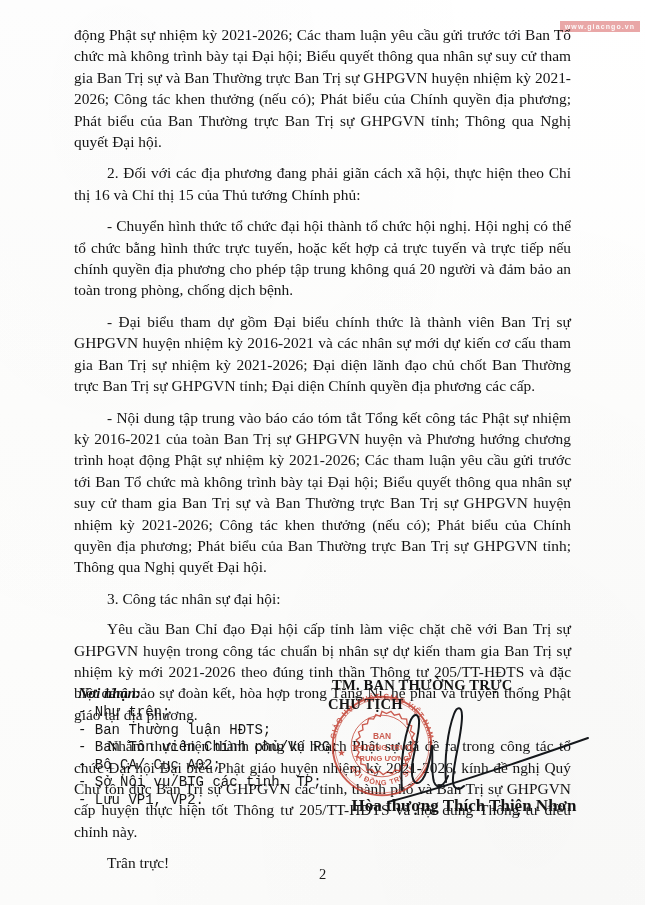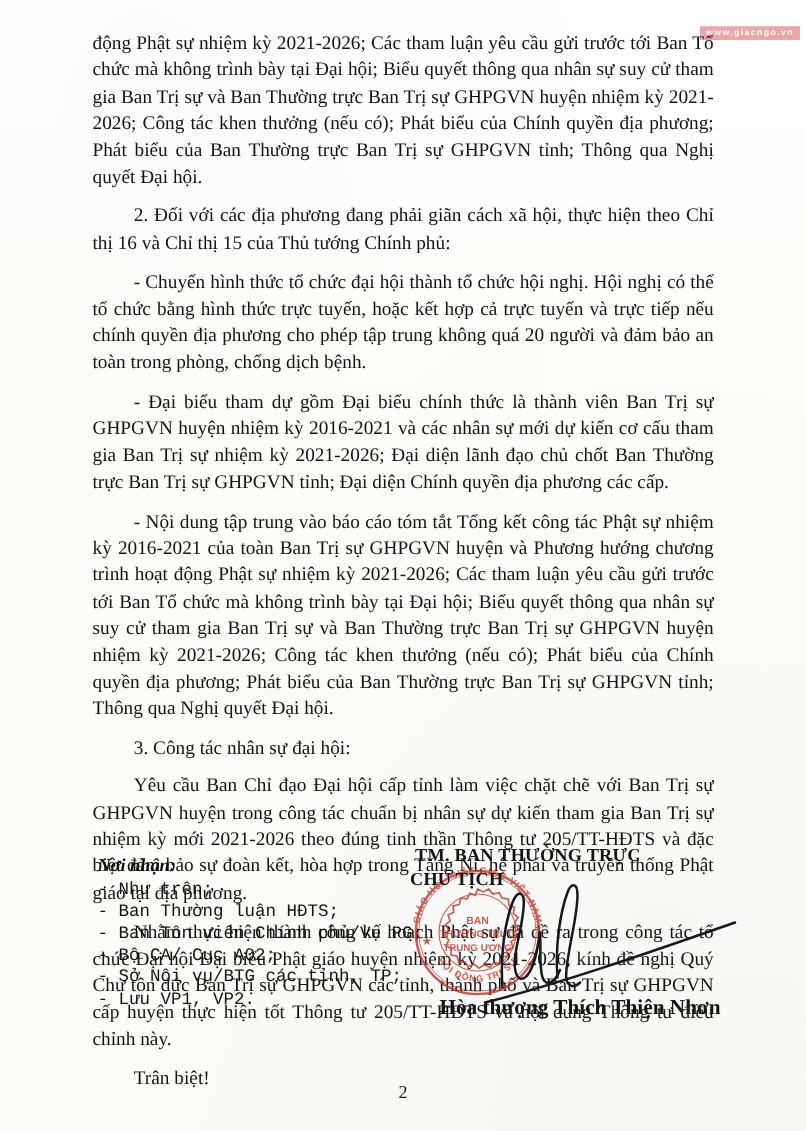--- a/index.html
+++ b/index.html
@@ -185,21 +185,21 @@
     <p class="para indent">- Đại biểu tham dự gồm Đại biểu chính thức là thành viên Ban Trị sự GHPGVN huyện nhiệm kỳ 2016-2021 và các nhân sự mới dự kiến cơ cấu tham gia Ban Trị sự nhiệm kỳ 2021-2026; Đại diện lãnh đạo chủ chốt Ban Thường trực Ban Trị sự GHPGVN tỉnh; Đại diện Chính quyền địa phương các cấp.</p>
     <div class="gap-md"></div>
     <p class="para indent">- Nội dung tập trung vào báo cáo tóm tắt Tổng kết công tác Phật sự nhiệm kỳ 2016-2021 của toàn Ban Trị sự GHPGVN huyện và Phương hướng chương trình hoạt động Phật sự nhiệm kỳ 2021-2026; Các tham luận yêu cầu gửi trước tới Ban Tổ chức mà không trình bày tại Đại hội; Biểu quyết thông qua nhân sự suy cử tham gia Ban Trị sự và Ban Thường trực Ban Trị sự GHPGVN huyện nhiệm kỳ 2021-2026; Công tác khen thưởng (nếu có); Phát biểu của Chính quyền địa phương; Phát biểu của Ban Thường trực Ban Trị sự GHPGVN tỉnh; Thông qua Nghị quyết Đại hội.</p>
     <div class="gap-md"></div>
     <p class="para indent">3. Công tác nhân sự đại hội:</p>
     <div class="gap-sm"></div>
     <p class="para indent">Yêu cầu Ban Chỉ đạo Đại hội cấp tỉnh làm việc chặt chẽ với Ban Trị sự GHPGVN huyện trong công tác chuẩn bị nhân sự dự kiến tham gia Ban Trị sự nhiệm kỳ mới 2021-2026 theo đúng tinh thần Thông tư 205/TT-HĐTS và đặc biệt đảm bảo sự đoàn kết, hòa hợp trong Tăng Ni, hệ phái và truyền thống Phật giáo tại địa phương.</p>
     <div class="gap-md"></div>
     <p class="para indent">Nhằm thực hiện thành công kế hoạch Phật sự đã đề ra trong công tác tổ chức Đại hội Đại biểu Phật giáo huyện nhiệm kỳ 2021-2026, kính đề nghị Quý Chư tôn đức Ban Trị sự GHPGVN các tỉnh, thành phố và Ban Trị sự GHPGVN cấp huyện thực hiện tốt Thông tư 205/TT-HĐTS và nội dung Thông tư điều chỉnh này.</p>
     <div class="gap-md"></div>
-    <p class="para indent">Trân biệt!</p>
+    <p class="para indent">Trân trực!</p>
   </div>
 
   <div id="footer-block">
 
     <div id="recipients">
       <div id="recipients-title">Nơi nhận:</div>
       <div class="recipient-item">- Như trên;</div>
       <div class="recipient-item">- Ban Thường luận HĐTS;</div>
       <div class="recipient-item">- Ban Tôn viên Chính phủ/Vụ PG;</div>
       <div class="recipient-item">- Bộ CA/ Cục A02;</div>

